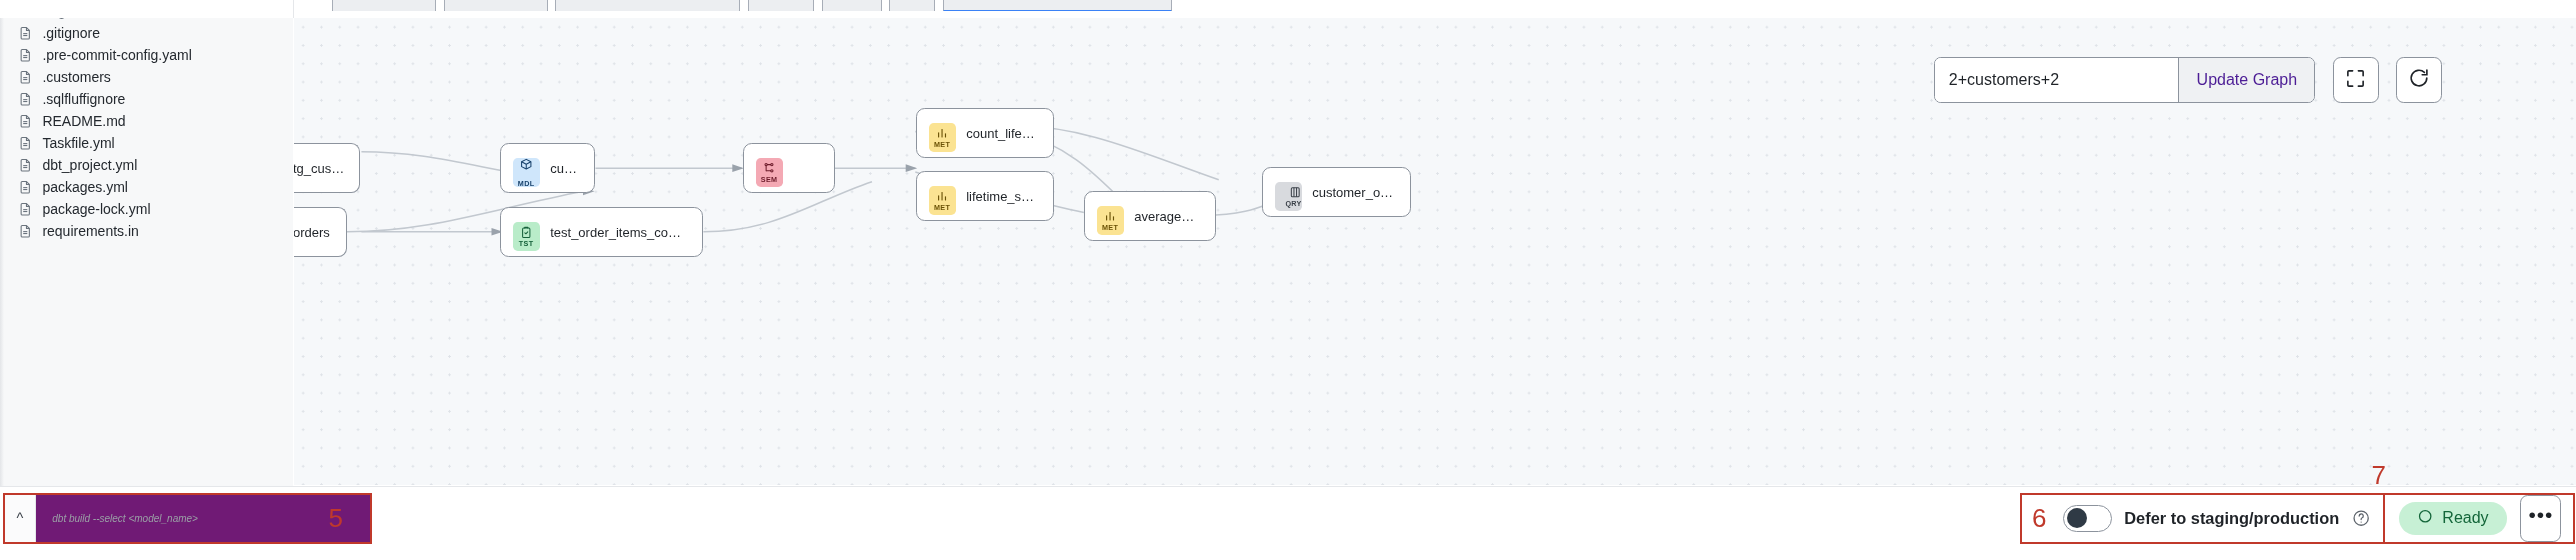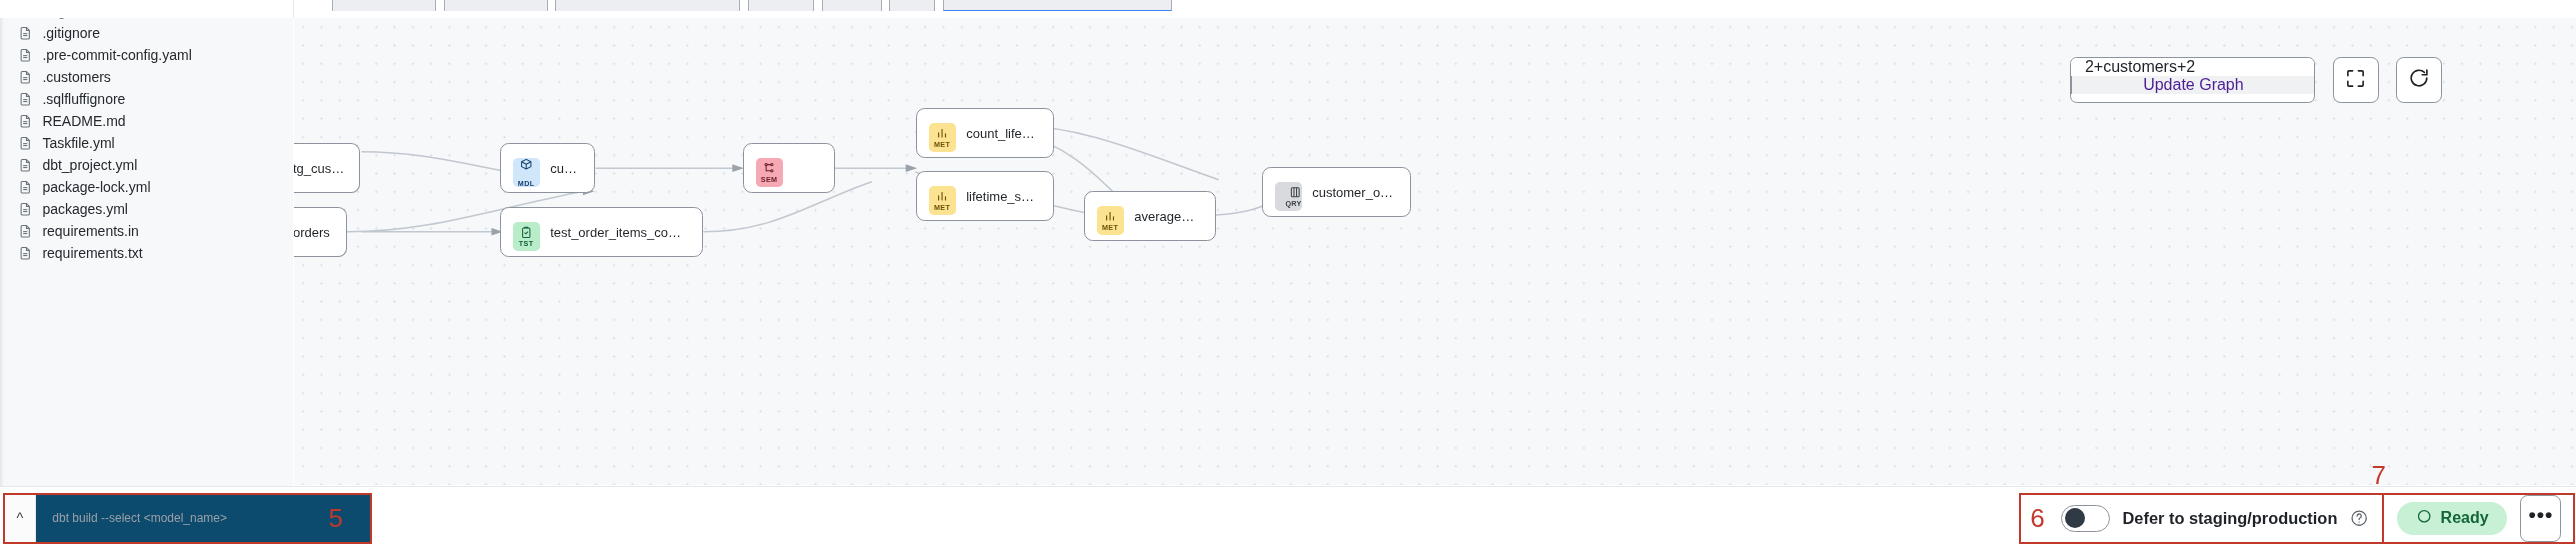--- a/index.html
+++ b/index.html
@@ -60,21 +60,21 @@
   .tab.narrow{min-width:64px;margin-right:0;}
   .tab.active{border-bottom:1.9px solid #3b82f6;}
 
   
   .toolbar{
     position:absolute;top:39px;right:134px;display:flex;align-items:stretch;height:44px;
     z-index:5;
   }
   .selector-box{
     display:flex;align-items:stretch;height:44px;
-    border:1px solid #8c939d;border-radius:6.7px;overflow:hidden;background:#ffffff;flex-direction:column;
+    border:1px solid #8c939d;border-radius:6.7px;overflow:hidden;background:#ffffff;
   }
   .selector-input{
     width:216px;padding:0 13.5px;display:flex;align-items:center;
     font-size:16px;color:#1f2328;background:#ffffff;border:none;outline:none;
     font-family:"Liberation Sans","DejaVu Sans",sans-serif;
   }
   .update-btn{
     display:flex;align-items:center;justify-content:center;padding:0 17.3px;
     border-left:1px solid #8c939d;background:#eff1f3;
     font-size:16px;color:#4c1d95;cursor:pointer;white-space:nowrap;
@@ -117,21 +117,21 @@
     position:absolute;left:2.9px;top:5.8px;width:369px;height:51px;
     border:2.9px solid #c0392b;box-sizing:border-box;display:flex;align-items:stretch;
     background:#ffffff;
   }
   .caret-cell{
     width:30px;display:flex;align-items:center;justify-content:center;
     border-right:1px solid #e5e7ea;background:#fbfbfc;font-size:14.5px;color:#3b4149;cursor:pointer;
   }
   .cmd-input{
     flex:1;display:flex;align-items:center;padding-left:16.4px;
-    font-size:12px;color:#9aa0a6;background:#0c4a6e;
+    font-size:10px;color:#9aa0a6;background:#701a75;font-style:italic;
   }
   .marker{
     font-family:"Liberation Sans","DejaVu Sans",sans-serif;
     color:#c0392b;font-size:26px;line-height:1;
   }
   .marker-5{position:absolute;right:27px;top:50%;transform:translateY(-50%);}
 
   .right-region{
     position:absolute;right:1px;top:5.8px;height:51px;display:flex;align-items:stretch;
   }
@@ -143,21 +143,21 @@
   .toggle{
     width:49px;height:27px;border-radius:14.5px;border:1.5px solid #8c939d;background:#ffffff;
     display:flex;align-items:center;padding:0 2.9px;box-sizing:border-box;cursor:pointer;
   }
   .toggle .knob{width:20px;height:20px;border-radius:50%;background:#2f3a45;}
   .defer-label{font-size:16.4px;font-weight:bold;color:#1f2328;white-space:nowrap;}
   .help-icon{display:flex;align-items:center;color:#5c636b;}
 
   .status-region{
     border:2.9px solid #c0392b;border-left:none;box-sizing:border-box;
-    display:flex;align-items:center;gap:13.5px;padding:0 11.6px 0 13.5px;background:#ffffff;font-weight:bold;
+    display:flex;align-items:center;gap:13.5px;padding:0 11.6px 0 13.5px;background:#ffffff;
   }
   .ready-pill{
     display:flex;align-items:center;gap:8.7px;height:33px;padding:0 18.3px;
     border-radius:16.4px;background:#c7f0d5;color:#14663a;font-size:16px;
     cursor:pointer;white-space:nowrap;
   }
   .more-btn{
     width:39px;height:39px;border:1px solid #8c939d;border-radius:7.7px;background:#ffffff;
     display:flex;align-items:center;justify-content:center;cursor:pointer;
     font-size:21px;color:#1f2328;letter-spacing:1px;line-height:0;padding-bottom:5.8px;
@@ -259,54 +259,43 @@
         </div>
         <div class="file-row">
           <span class="ficon">
             <svg width="14.5" height="14.5" viewBox="0 0 24 24" fill="none" stroke="#6a737d" stroke-width="1.8" stroke-linejoin="round">
               <path d="M14 2.5H7a1.8 1.8 0 0 0-1.8 1.8v15.4A1.8 1.8 0 0 0 7 21.5h10a1.8 1.8 0 0 0 1.8-1.8V7.3z"></path>
               <path d="M14 2.5v5h4.8"></path>
               <path d="M8.6 12.6h6.8"></path>
               <path d="M8.6 15.8h6.8"></path>
             </svg>
           </span>
+          <span class="fname">packages.yml</span>
+        </div>
+        <div class="file-row">
+          <span class="ficon">
+            <svg width="14.5" height="14.5" viewBox="0 0 24 24" fill="none" stroke="#6a737d" stroke-width="1.8" stroke-linejoin="round">
+              <path d="M14 2.5H7a1.8 1.8 0 0 0-1.8 1.8v15.4A1.8 1.8 0 0 0 7 21.5h10a1.8 1.8 0 0 0 1.8-1.8V7.3z"></path>
+              <path d="M14 2.5v5h4.8"></path>
+              <path d="M8.6 12.6h6.8"></path>
+              <path d="M8.6 15.8h6.8"></path>
+            </svg>
+          </span>
           <span class="fname">package-lock.yml</span>
         </div>
         <div class="file-row">
           <span class="ficon">
             <svg width="14.5" height="14.5" viewBox="0 0 24 24" fill="none" stroke="#6a737d" stroke-width="1.8" stroke-linejoin="round">
               <path d="M14 2.5H7a1.8 1.8 0 0 0-1.8 1.8v15.4A1.8 1.8 0 0 0 7 21.5h10a1.8 1.8 0 0 0 1.8-1.8V7.3z"></path>
               <path d="M14 2.5v5h4.8"></path>
               <path d="M8.6 12.6h6.8"></path>
               <path d="M8.6 15.8h6.8"></path>
             </svg>
           </span>
-          <span class="fname">packages.yml</span>
-        </div>
-        <div class="file-row">
-          <span class="ficon">
-            <svg width="14.5" height="14.5" viewBox="0 0 24 24" fill="none" stroke="#6a737d" stroke-width="1.8" stroke-linejoin="round">
-              <path d="M14 2.5H7a1.8 1.8 0 0 0-1.8 1.8v15.4A1.8 1.8 0 0 0 7 21.5h10a1.8 1.8 0 0 0 1.8-1.8V7.3z"></path>
-              <path d="M14 2.5v5h4.8"></path>
-              <path d="M8.6 12.6h6.8"></path>
-              <path d="M8.6 15.8h6.8"></path>
-            </svg>
-          </span>
           <span class="fname">requirements.in</span>
-        </div>
-        <div class="file-row">
-          <span class="ficon">
-            <svg width="14.5" height="14.5" viewBox="0 0 24 24" fill="none" stroke="#6a737d" stroke-width="1.8" stroke-linejoin="round">
-              <path d="M14 2.5H7a1.8 1.8 0 0 0-1.8 1.8v15.4A1.8 1.8 0 0 0 7 21.5h10a1.8 1.8 0 0 0 1.8-1.8V7.3z"></path>
-              <path d="M14 2.5v5h4.8"></path>
-              <path d="M8.6 12.6h6.8"></path>
-              <path d="M8.6 15.8h6.8"></path>
-            </svg>
-          </span>
-          <span class="fname">requirements.txt</span>
         </div>
       </div>
   </div>
 
   <div class="tab-strip"></div>
   <div class="canvas-topstrip"></div>
   <div class="tabs">
     <div class="tab"></div>
     <div class="tab"></div>
     <div class="tab wide"></div>

